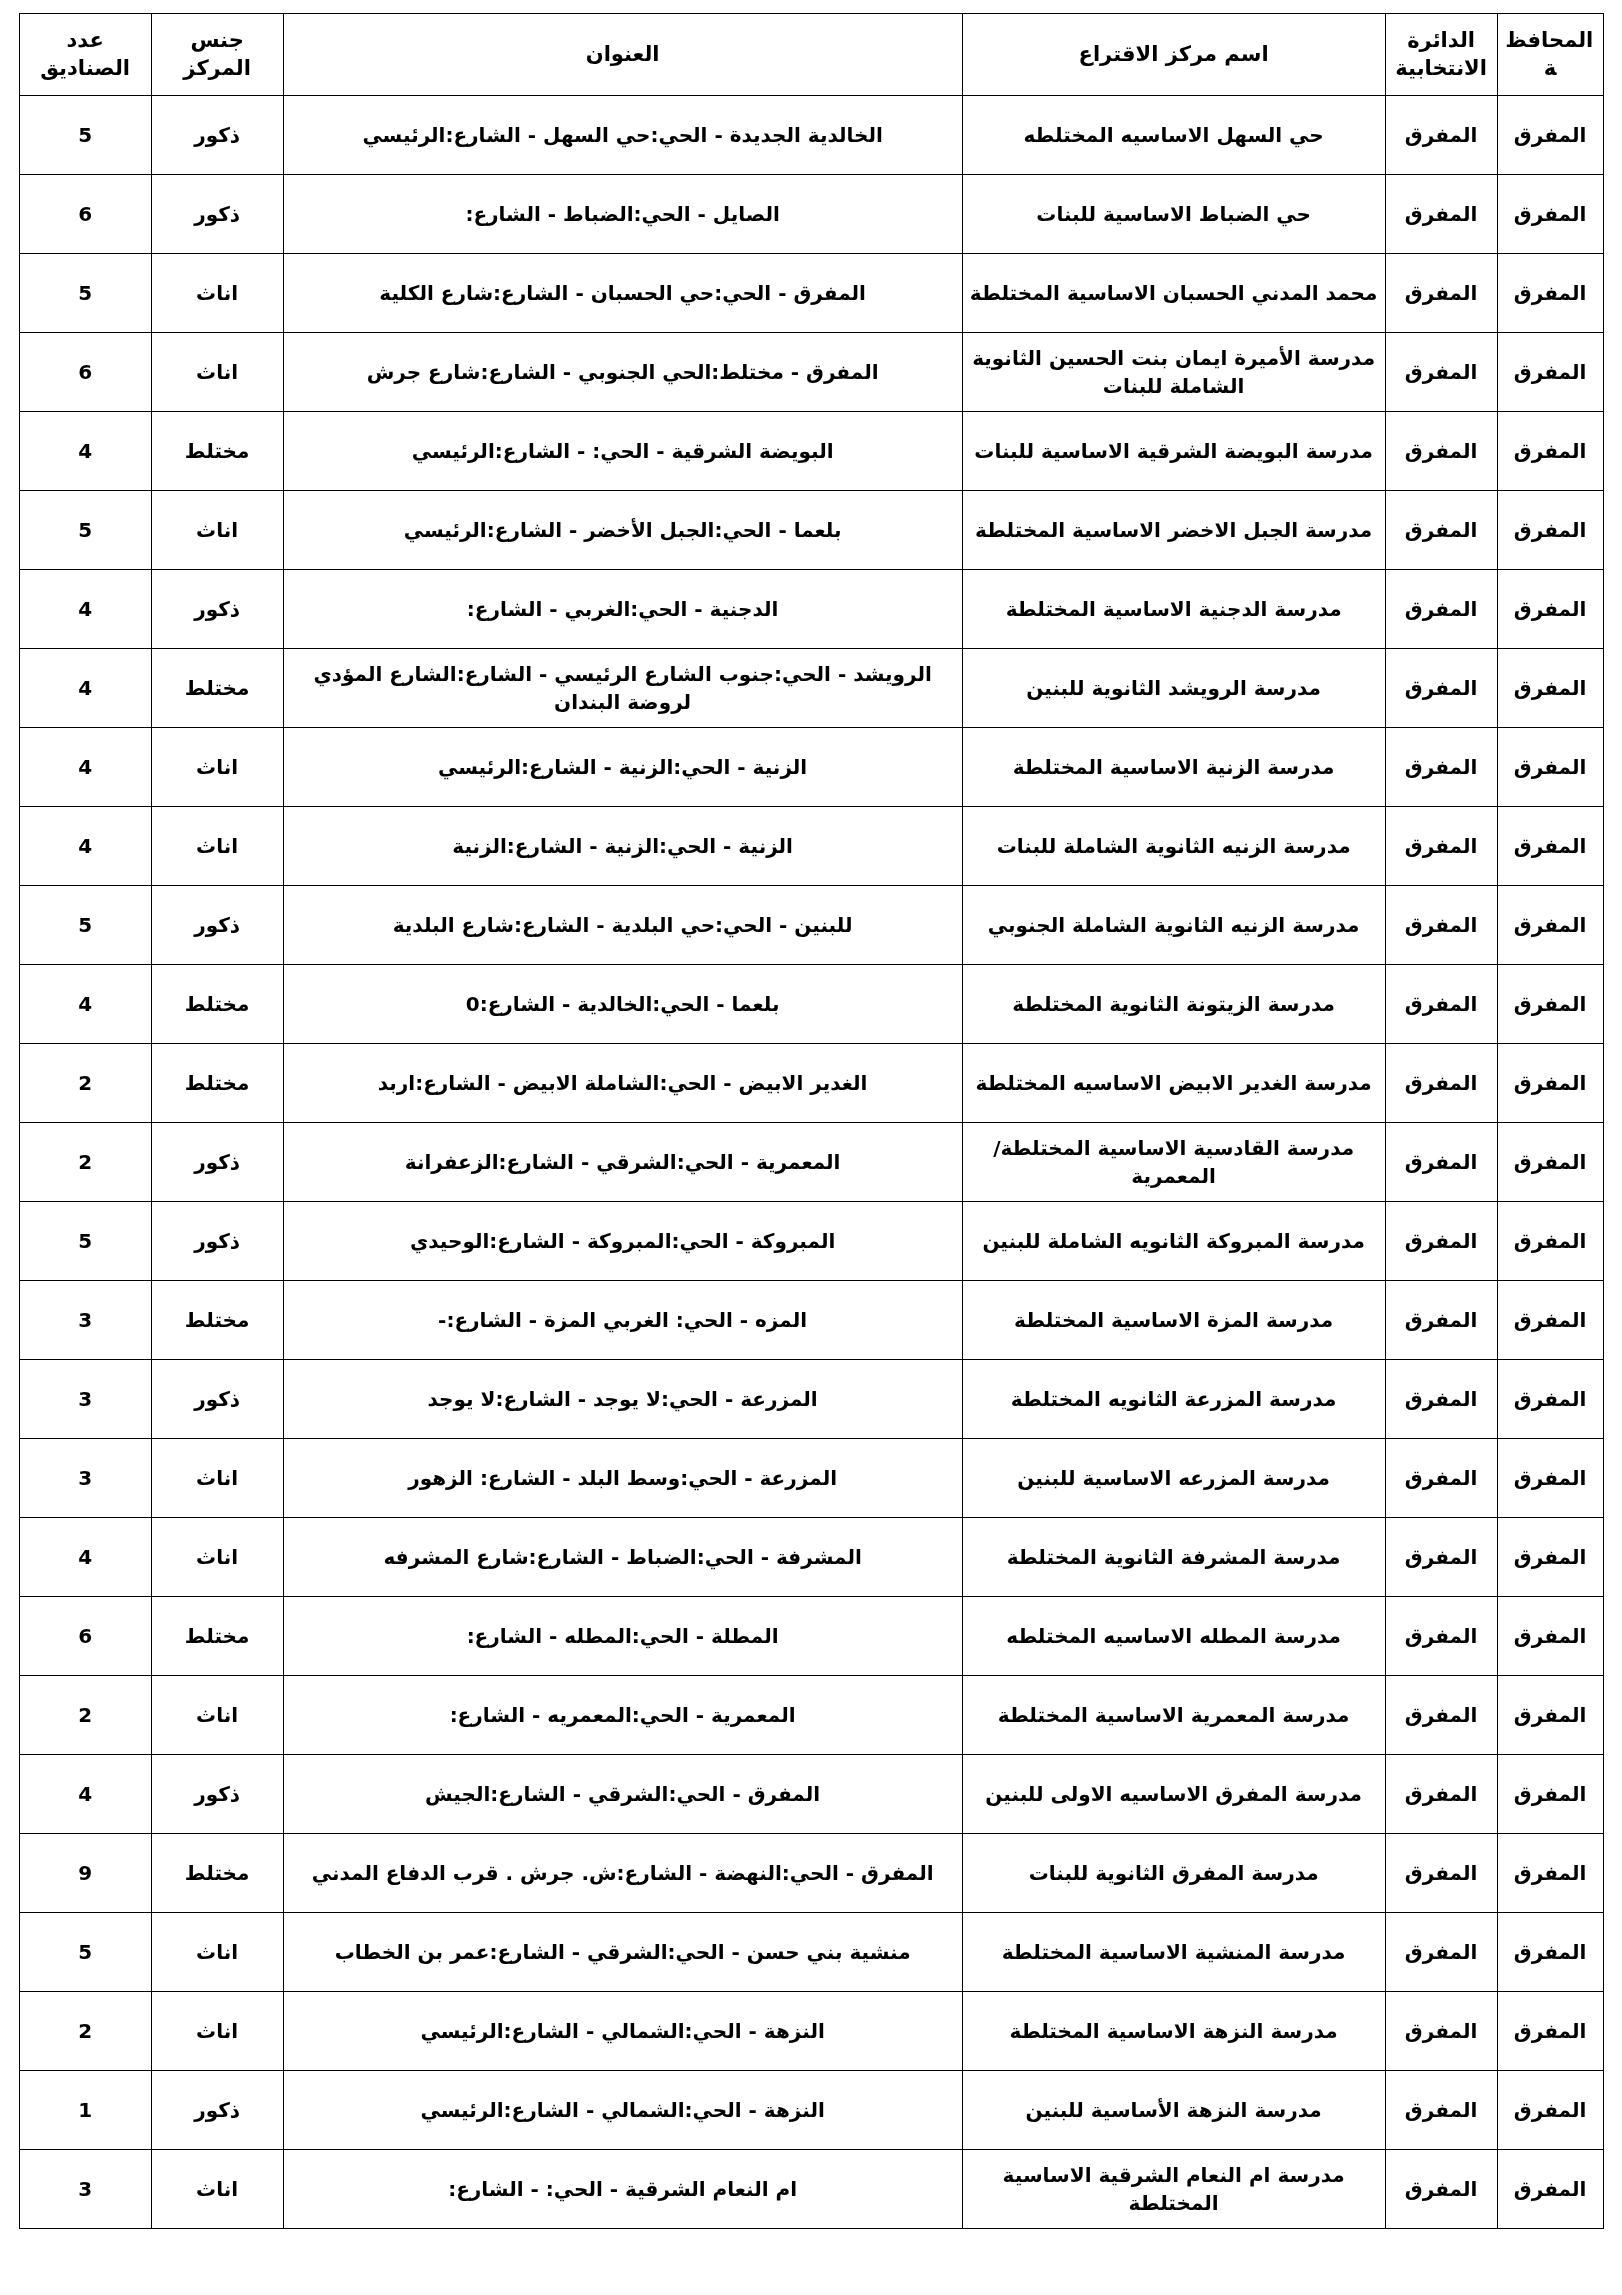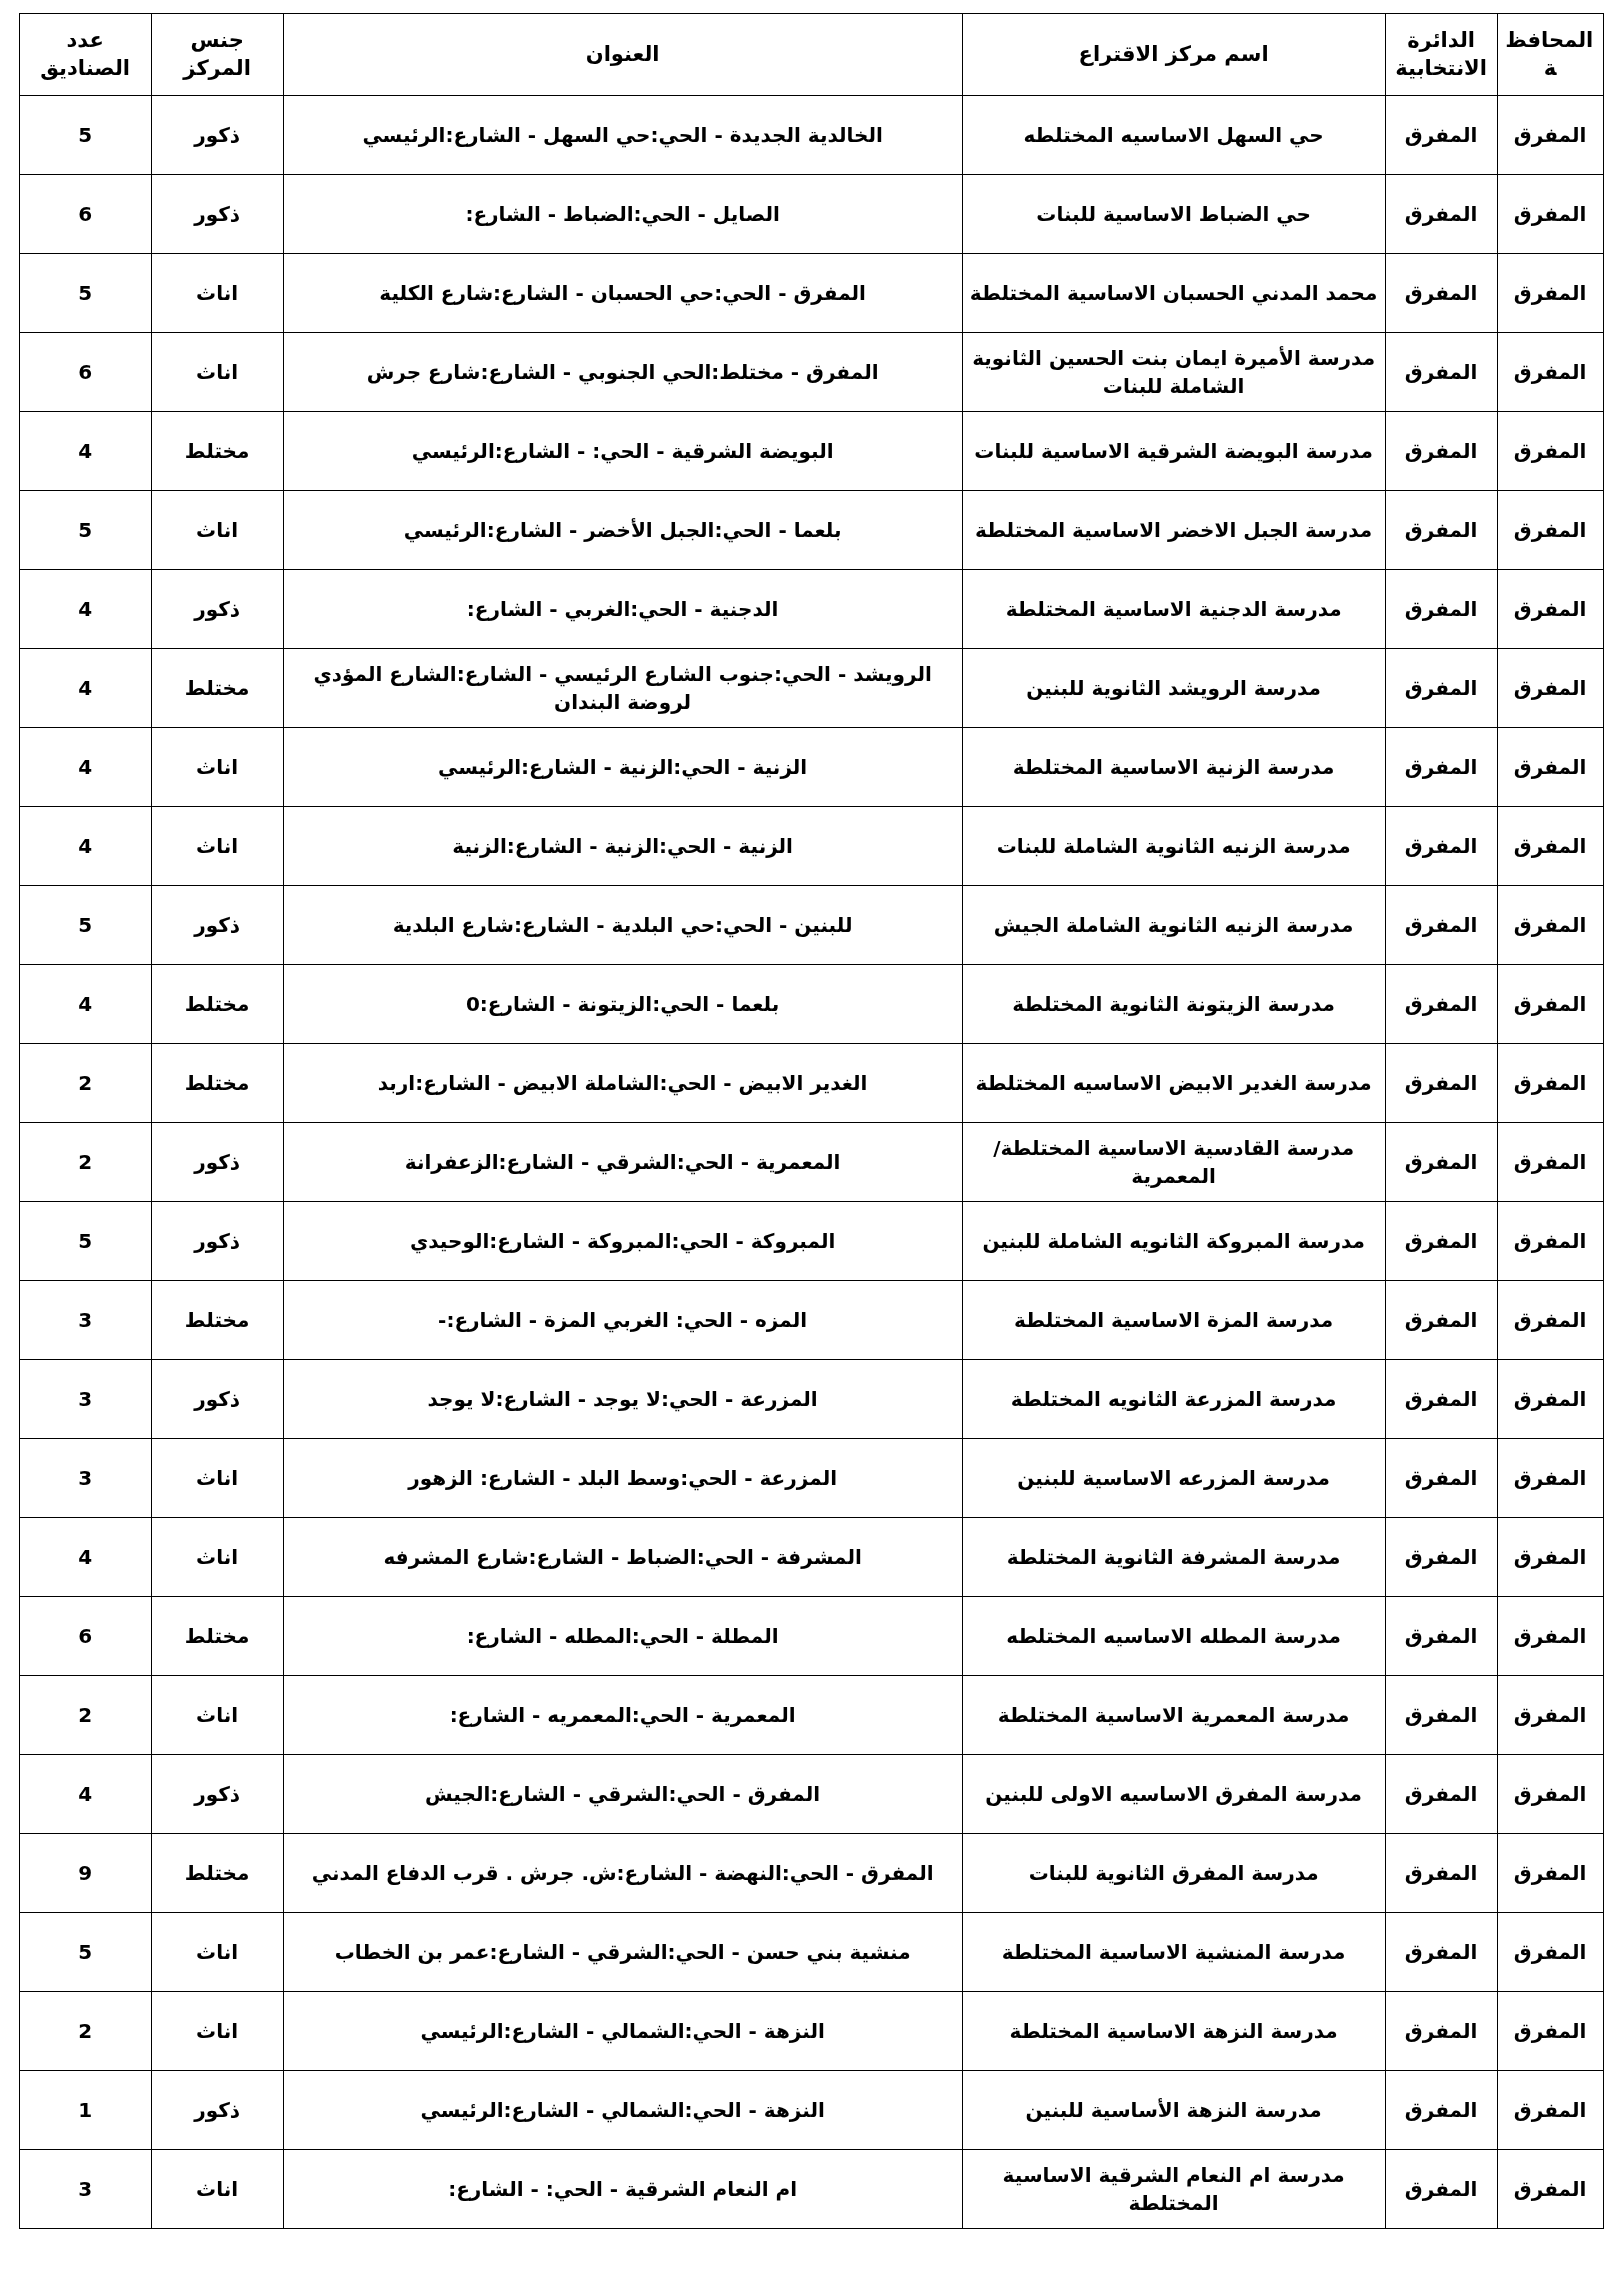--- a/index.html
+++ b/index.html
@@ -158,31 +158,31 @@
     <td>المفرق</td>
     <td>مدرسة الزنيه الثانوية الشاملة للبنات</td>
     <td>الزنية - الحي:الزنية - الشارع:الزنية</td>
     <td>اناث</td>
     <td>4</td>
   </tr>
 
   <tr>
     <td>المفرق</td>
     <td>المفرق</td>
-    <td>مدرسة الزنيه الثانوية الشاملة الجيش</td>
+    <td>مدرسة الزنيه الثانوية الشاملة الجنوبي</td>
     <td>للبنين - الحي:حي البلدية - الشارع:شارع البلدية</td>
     <td>ذكور</td>
     <td>5</td>
   </tr>
 
   <tr>
     <td>المفرق</td>
     <td>المفرق</td>
     <td>مدرسة الزيتونة الثانوية المختلطة</td>
-    <td>بلعما - الحي:الزيتونة - الشارع:0</td>
+    <td>بلعما - الحي:الخالدية - الشارع:0</td>
     <td>مختلط</td>
     <td>4</td>
   </tr>
 
   <tr>
     <td>المفرق</td>
     <td>المفرق</td>
     <td>مدرسة الغدير الابيض الاساسيه المختلطة</td>
     <td>الغدير الابيض - الحي:الشاملة الابيض - الشارع:اربد</td>
     <td>مختلط</td>

